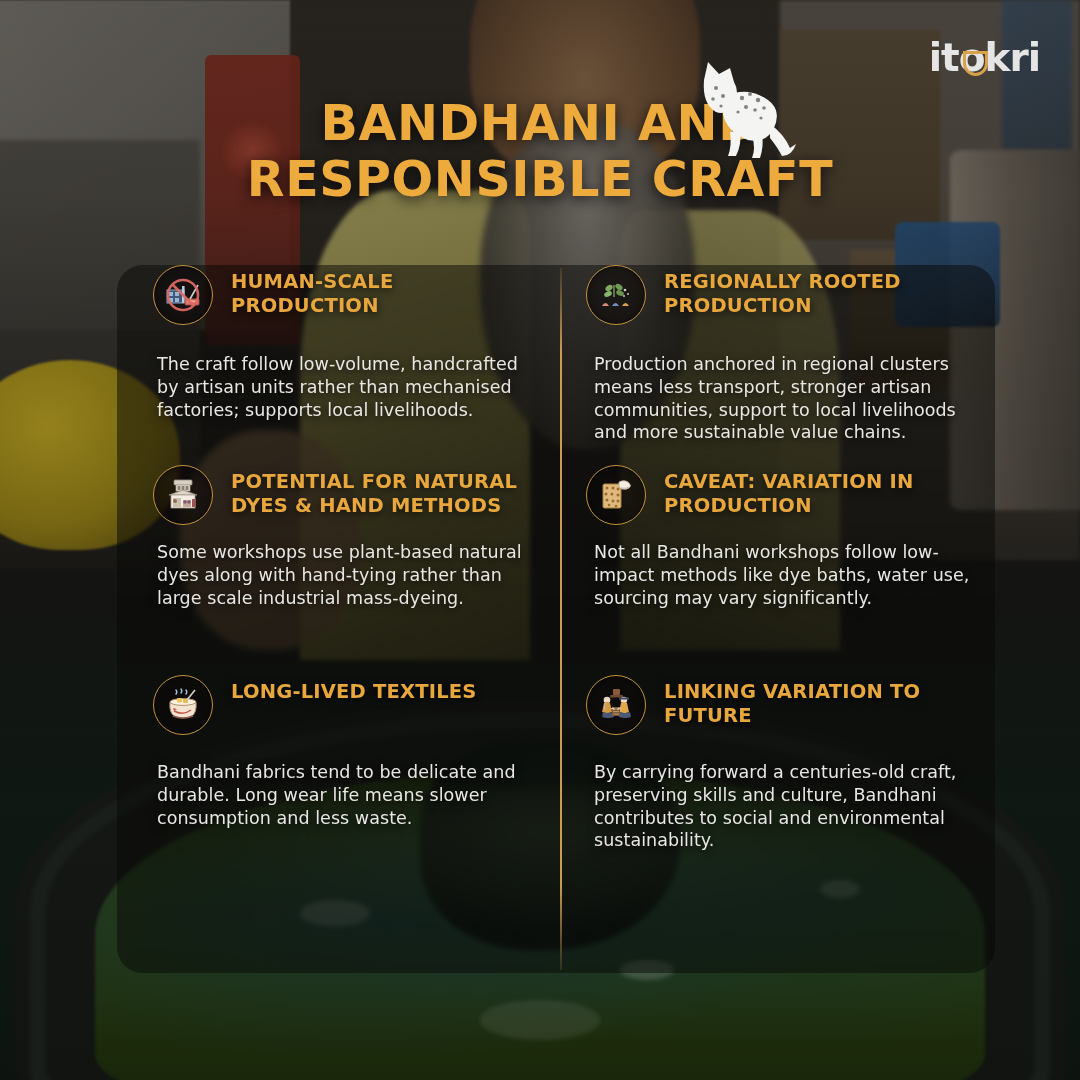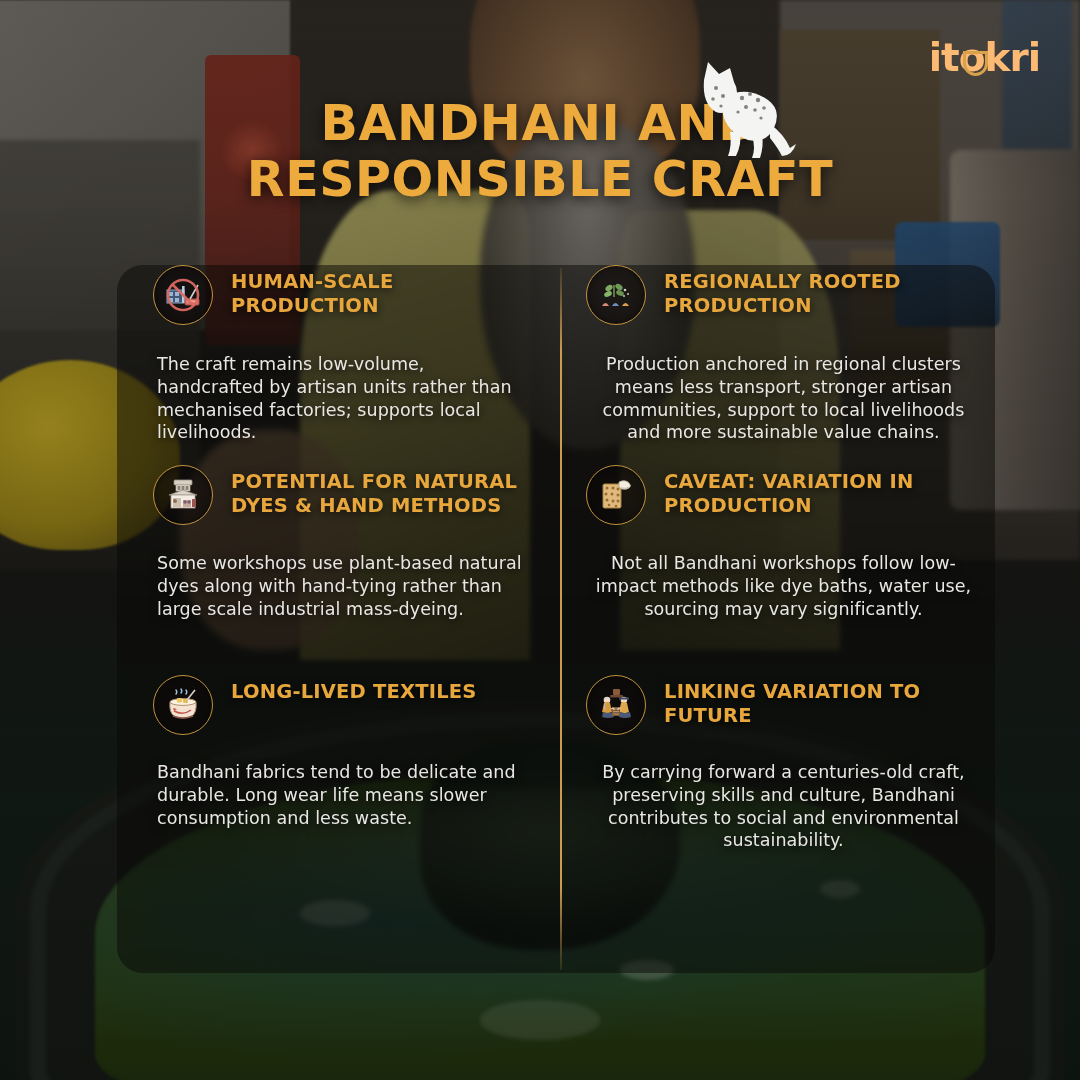--- a/index.html
+++ b/index.html
@@ -163,21 +163,21 @@
   .bg-scrim {
     position:absolute; inset:0;
     background:
       linear-gradient(180deg, rgba(10,9,8,.42) 0%, rgba(10,9,8,.30) 18%, rgba(8,8,7,.34) 45%, rgba(8,10,8,.40) 100%);
   }
 
   
   .logo {
     position:absolute; right:40px; top:38px;
     font-size:39px; font-weight:700; letter-spacing:-1px;
-    color:#fdba74; line-height:1;
+    color:#e5e5e5; line-height:1;
     font-family:"DejaVu Sans", sans-serif;
   }
   .logo .bowl {
     position:absolute; left:34px; top:13px;
     width:25px; height:25px;
     border:3px solid #d9a24a;
     border-radius:0 0 50% 50%;
     border-top:3px solid #d9a24a;
     background:transparent;
   }
@@ -262,24 +262,24 @@
   .cell-body {
     color:#e9e7e4;
     font-size:17.5px;
     line-height:1.30;
     letter-spacing:.05px;
     text-shadow:0 2px 9px rgba(0,0,0,.85);
     font-family:"DejaVu Sans", sans-serif;
     max-width:395px;
   }
   .row1 .cell-body { margin-top:28px; }
-  .row2 .cell-body { margin-top:27px; }
+  .row2 .cell-body { margin-top:16px; }
   .row3 .cell-body { margin-top:26px; }
   .cell.left .cell-body { margin-left:4px; }
-  .cell.right .cell-body { margin-left:8px; max-width:400px;text-align:center; }
+  .cell.right .cell-body { margin-left:8px; max-width:400px; }
 </style>
 </head>
 <body>
 
 <div id="stage">
 
   <div class="bg">
     <div class="bg-base"></div>
     <div class="bg-right-wall"></div>
     <div class="bg-shelf-1"></div>
@@ -362,21 +362,21 @@
             <rect x="21" y="13" width="2.6" height="17" fill="#b9ccdf"></rect>
             <rect x="24" y="26" width="14" height="6" rx="1" fill="#d9726b" stroke="#a94e47" stroke-width="1"></rect>
             <path d="M26 29 q4 -2 9 0" stroke="#f2c9a0" stroke-width="1.2" fill="none"></path>
             <path d="M37 12 L29 26" stroke="#cfcfcf" stroke-width="1.6"></path>
             <circle cx="22" cy="22" r="15" fill="none" stroke="#e06a63" stroke-width="2.6" opacity=".92"></circle>
             <line x1="11.5" y1="11.5" x2="32.5" y2="32.5" stroke="#e06a63" stroke-width="2.6" opacity=".92"></line>
           </svg>
         </div>
         <div class="cell-title">HUMAN-SCALE PRODUCTION</div>
       </div>
-      <div class="cell-body">The craft remains low-volume, handcrafted by artisan units rather than mechanised factories; supports local livelihoods.</div>
+      <div class="cell-body">The craft follow low-volume, handcrafted by artisan units rather than mechanised factories; supports local livelihoods.</div>
     </div>
 
     <div class="cell right row1">
       <div class="cell-head">
         <div class="icon-circle">
           <svg viewBox="0 0 44 44" width="44" height="44" aria-hidden="true">
             <path d="M20 24 L20 12" stroke="#7f9e5e" stroke-width="1.4"></path>
             <ellipse cx="15" cy="15" rx="4" ry="2.6" transform="rotate(-35 15 15)" fill="#7fa861"></ellipse>
             <ellipse cx="25" cy="14" rx="4" ry="2.6" transform="rotate(35 25 14)" fill="#6f9a55"></ellipse>
             <ellipse cx="14" cy="21" rx="4" ry="2.6" transform="rotate(-25 14 21)" fill="#88b46a"></ellipse>

